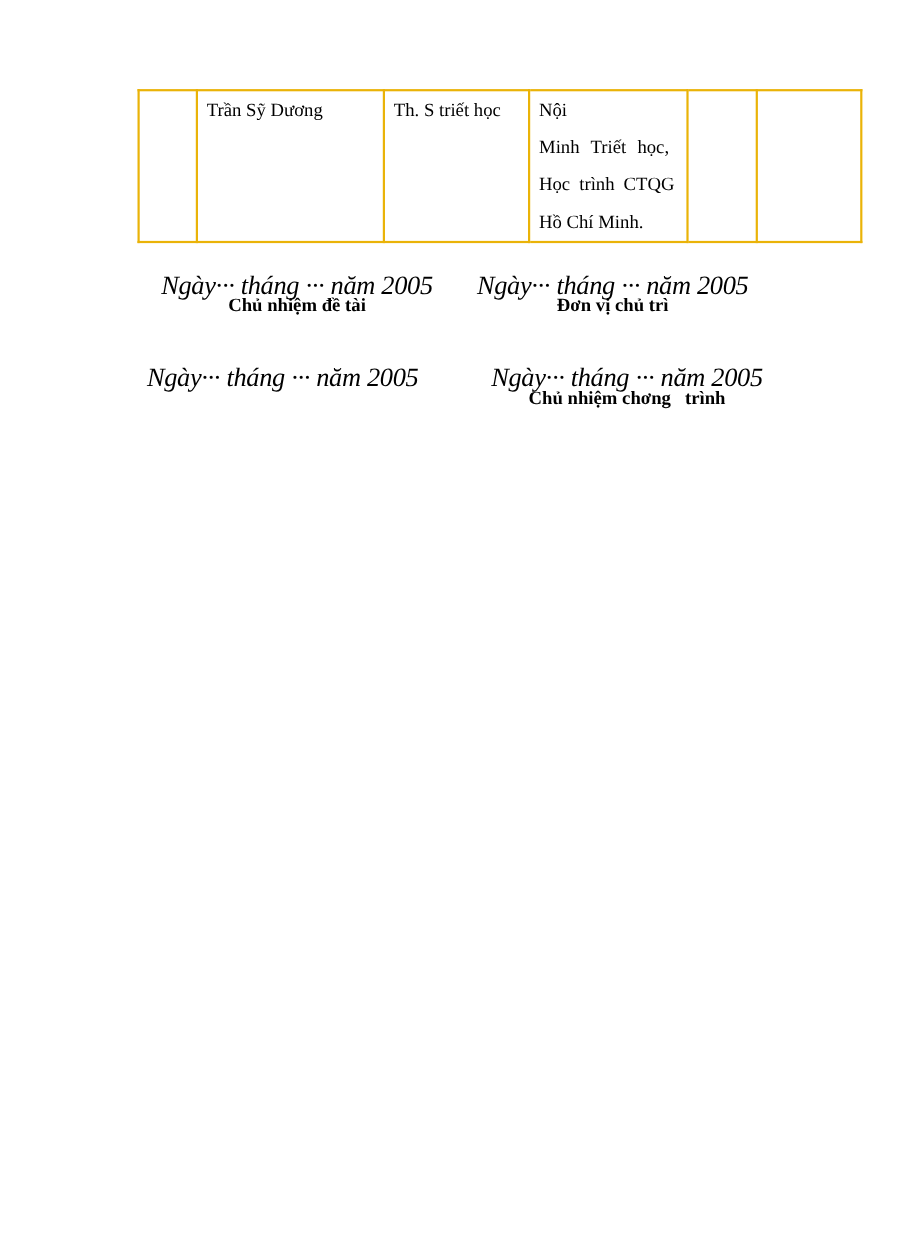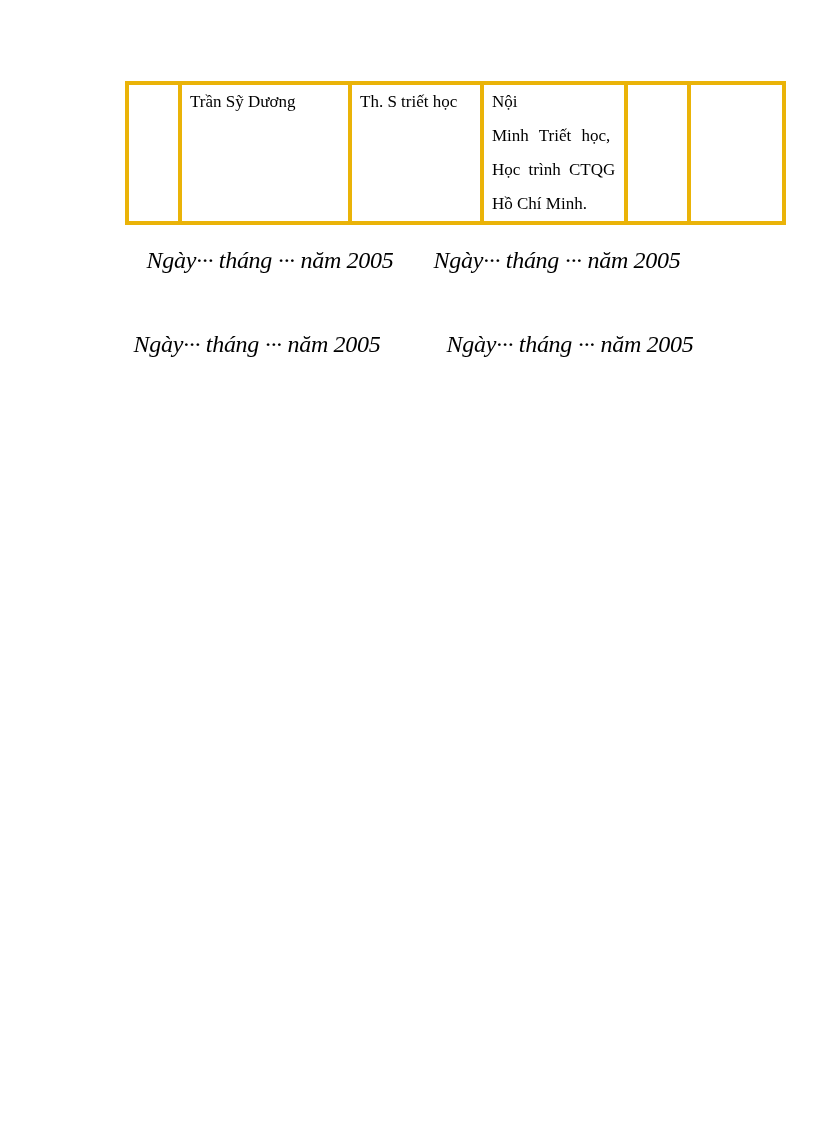--- a/index.html
+++ b/index.html
@@ -7,21 +7,21 @@
       width: 816px; height: 1123px; background: #ffffff; position: relative;
       font-family: "Liberation Serif", "DejaVu Serif", serif; color: #000;
       overflow: hidden;
     }
     table.doc-table {
       position: absolute; left: 125px; top: 81px;
       border-collapse: collapse; table-layout: fixed;
       width: 657px;
     }
     table.doc-table td {
-      border: 4px solid #eab308; vertical-align: top;
+      border: 2px solid #eab308; vertical-align: top;
       font-size: 17px; line-height: 34px; padding: 0 6px 0 8px;
       height: 136px; box-sizing: border-box;
     }
     .cell-line { display: block; white-space: nowrap; }
     .sig {
       position: absolute; text-align: center; width: 260px;
     }
     .sig .date { font-style: italic; font-size: 24px; line-height: 18px; letter-spacing: -0.3px; display: block; }
     .sig .role { font-weight: bold; font-size: 17px; line-height: 18px; display: block; }
   </style>
@@ -53,22 +53,25 @@
       <span class="cell-line">Hồ Chí Minh.</span>
     </td>
     <td></td>
     <td></td>
   </tr>
 </tbody>
   </table>
 
 <div class="sig" style="left:140px; top:251px;">
   <span class="date">Ngày··· tháng ··· năm 2005</span>
+  <span class="role">Chủ nhiệm đề tài</span>
 </div>
 <div class="sig" style="left:427px; top:251px;">
   <span class="date">Ngày··· tháng ··· năm 2005</span>
+  <span class="role">Đơn vị chủ trì</span>
 </div>
 <div class="sig" style="left:127px; top:335px;">
   <span class="date">Ngày··· tháng ··· năm 2005</span>
 </div>
 <div class="sig" style="left:440px; top:335px;">
   <span class="date">Ngày··· tháng ··· năm 2005</span>
+  <span class="role" style="white-space:pre">Chủ nhiệm chơng   trình</span>
 </div>
 
 </body></html>

